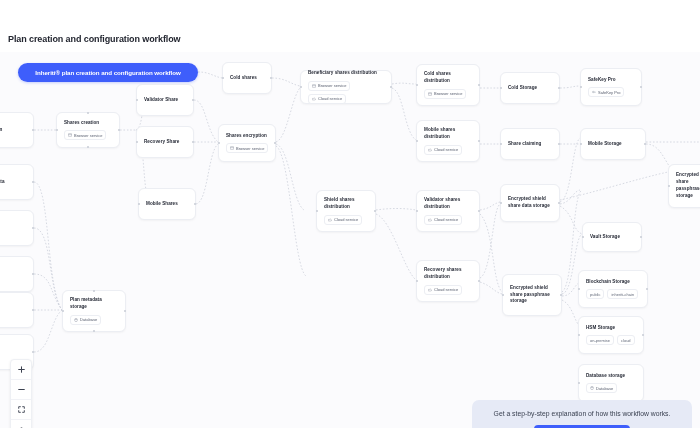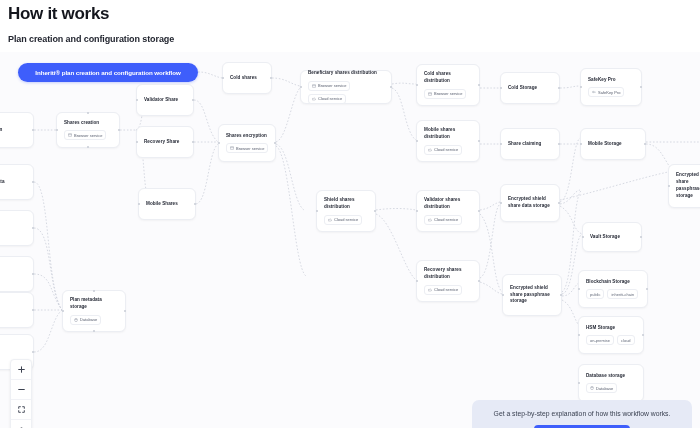--- a/index.html
+++ b/index.html
@@ -116,22 +116,21 @@
     font-size: 6.8px; font-weight: 600;
     font-family: "Liberation Sans", sans-serif;
     cursor: pointer;
   }
 </style>
 </head>
 <body>
 
 <div id="root">
 
-  <div class="page-title">How it works</div>
-  <div class="page-subtitle">Plan creation and configuration storage</div>
+  <div class="page-subtitle">Plan creation and configuration workflow</div>
 
   <div class="canvas">
 
     <svg class="edges" viewBox="0 0 700 376" xmlns="http://www.w3.org/2000/svg">
       <g fill="none" stroke="#cdd1db" stroke-width="0.8" stroke-dasharray="1.6 1.8">
 
         <path d="M34 78 C 44 78, 46 78, 56 78"></path>
         <path d="M34 130 C 50 130, 46 235, 62 258"></path>
         <path d="M34 176 C 52 176, 48 238, 62 258"></path>
         <path d="M34 222 C 52 222, 50 242, 62 258"></path>

